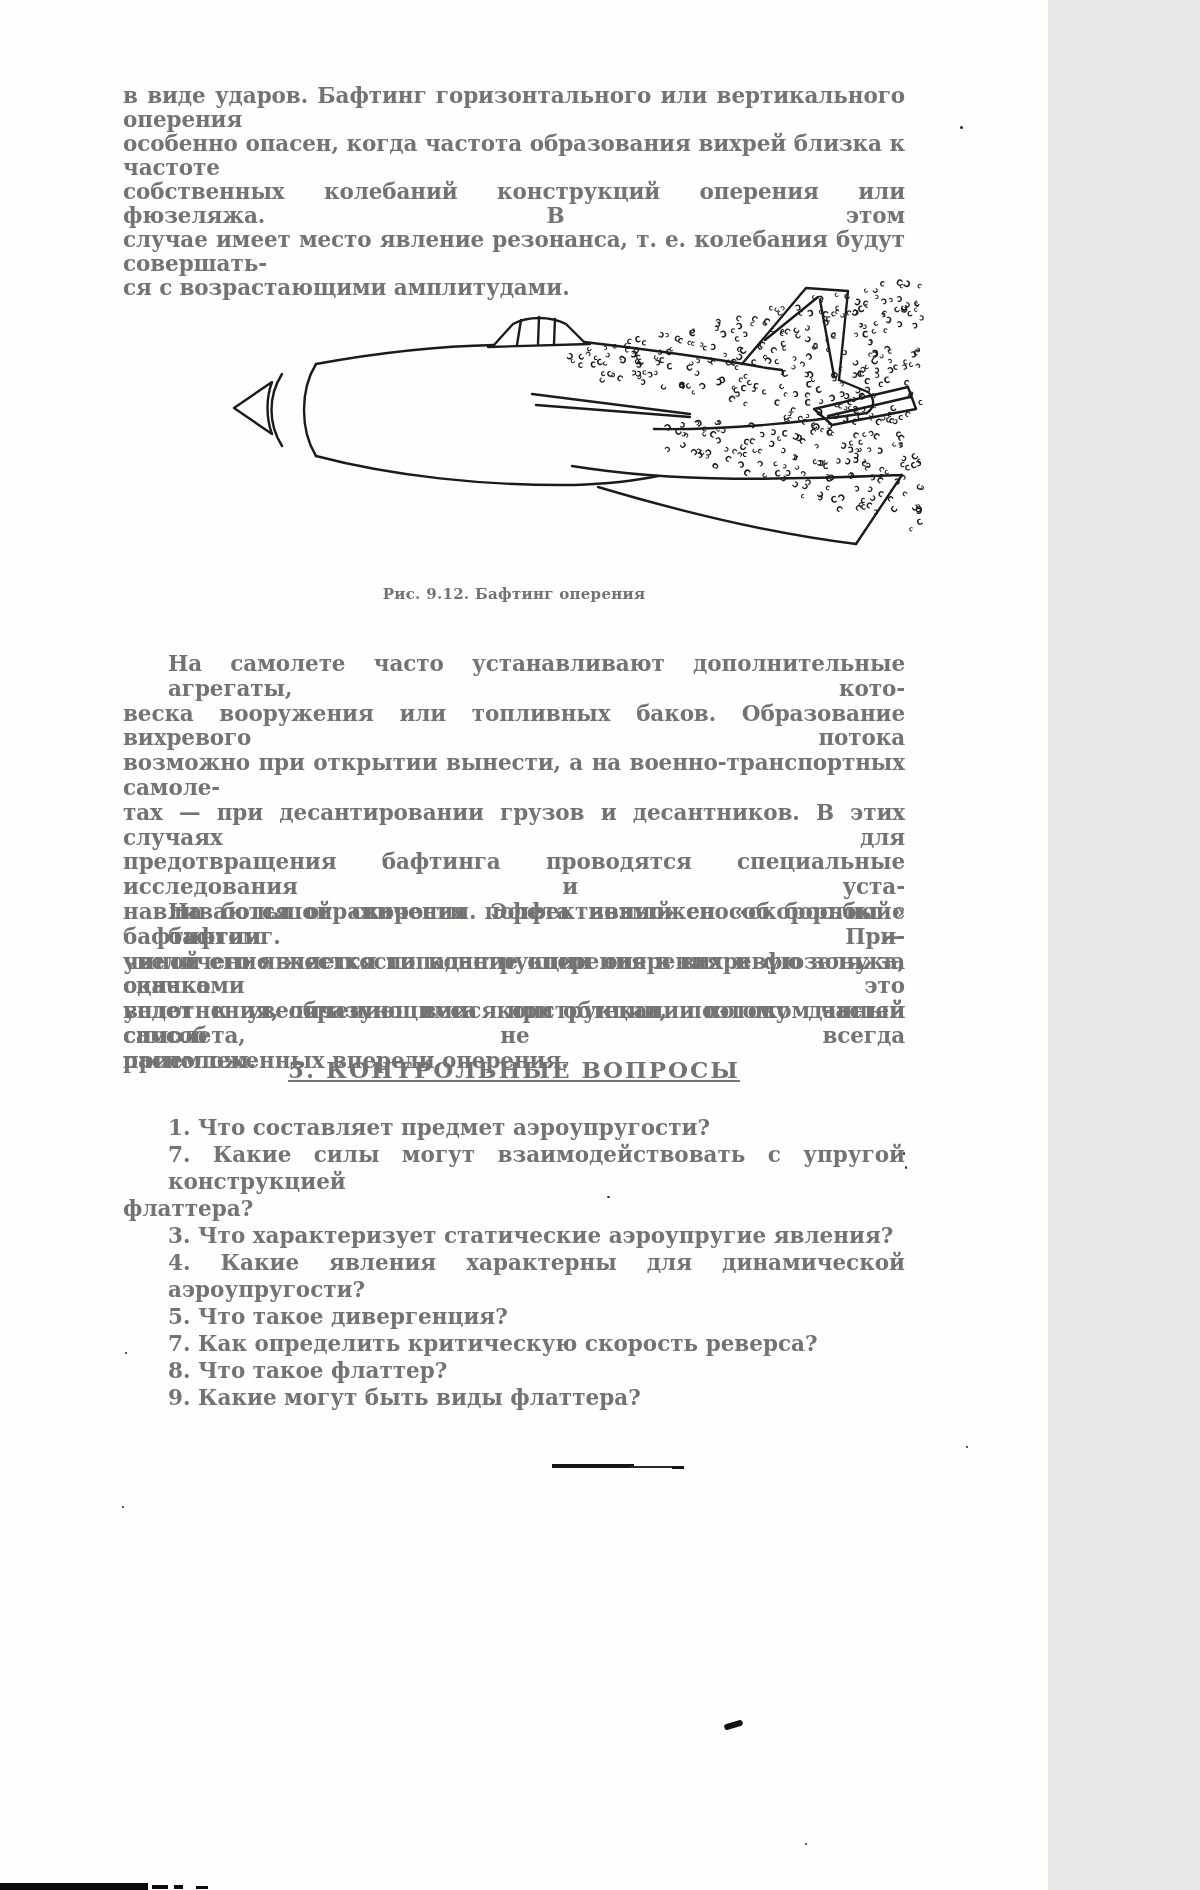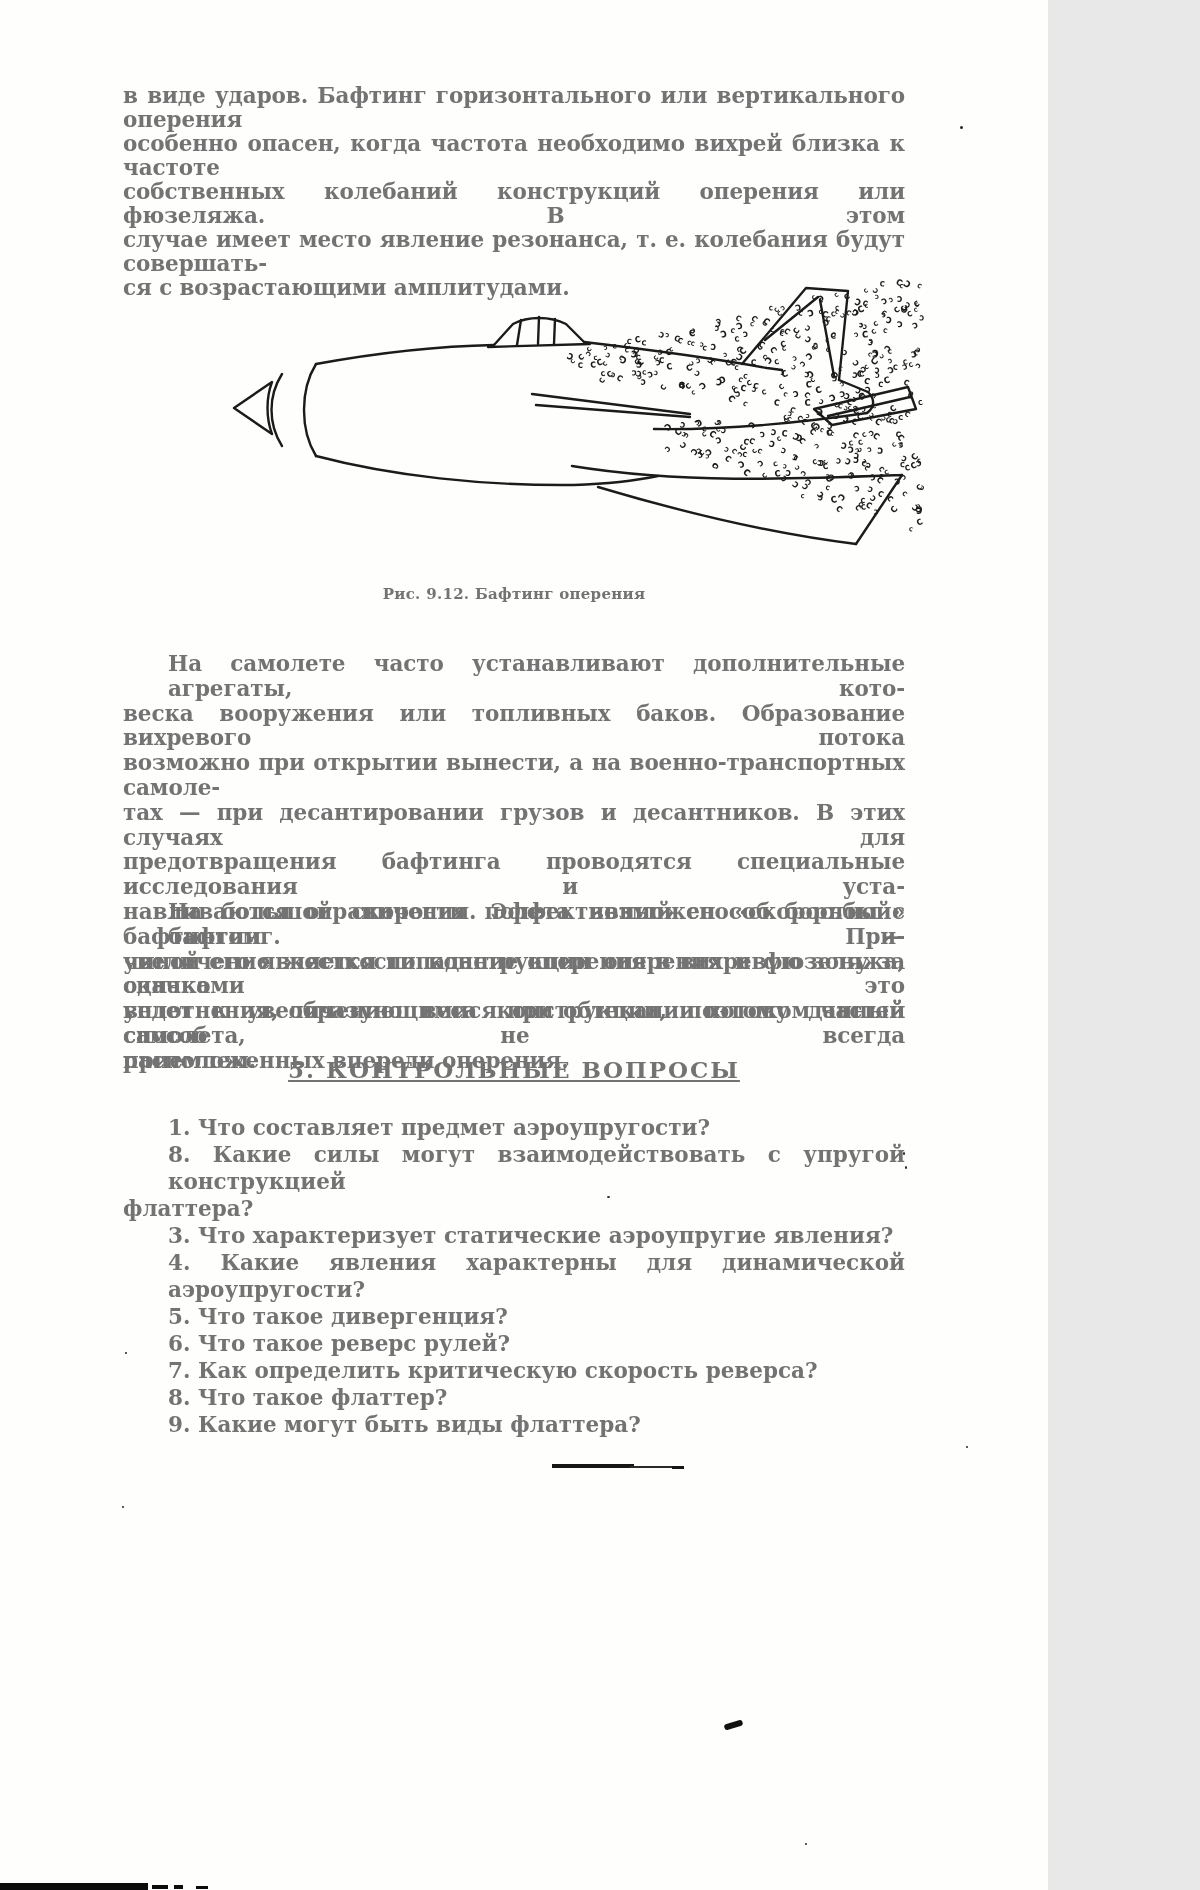--- a/index.html
+++ b/index.html
@@ -42,21 +42,21 @@
   .edge-d{position:absolute;left:196px;top:1886px;width:12px;height:3px;background:#0c0c0c;}
   svg text{font-family:"DejaVu Sans Mono","Liberation Mono",monospace;font-weight:700;}
 </style>
 </head>
 <body>
 
 <div class="page">
 
   <div class="textcol para" style="top:84px">
       <div class="tline">в виде ударов. Бафтинг горизонтального или вертикального оперения</div>
-      <div class="tline">особенно опасен, когда частота необходимо вихрей близка к частоте</div>
+      <div class="tline">особенно опасен, когда частота образования вихрей близка к частоте</div>
       <div class="tline">собственных колебаний конструкций оперения или фюзеляжа. В этом</div>
       <div class="tline">случае имеет место явление резонанса, т. е. колебания будут совершать-</div>
       <div class="tline last">ся с возрастающими амплитудами.</div>
     </div>
 
   <div class="fig">
     <svg id="plane-svg" width="710" height="292" viewBox="0 0 710 292" fill="none" stroke="#1b1b1b" stroke-width="2.4" stroke-linecap="round" stroke-linejoin="round">
 
       <path d="M50,104 L12,130 L50,156 C44,140 44,120 50,104 Z" fill="#fefefc"></path>
 
@@ -555,26 +555,25 @@
       <div class="tline ind">На большой скорости полета возможен «скоростной» бафтинг. При-</div>
       <div class="tline">чиной его является попадание оперения в вихревую зону за скачками</div>
       <div class="tline">уплотнения, образующимися при обтекании потоком частей самолета,</div>
       <div class="tline last">расположенных впереди оперения.</div>
     </div>
 
   <div class="heading">5. КОНТРОЛЬНЫЕ ВОПРОСЫ</div>
 
   <div class="textcol questions" style="top:1114px">
       <div class="tline ind last">1. Что составляет предмет аэроупругости?</div>
-      <div class="tline ind">8. Какие силы могут взаимодействовать  с  упругой конструкцией</div>
+      <div class="tline ind">7. Какие силы могут взаимодействовать  с  упругой конструкцией</div>
       <div class="tline last">флаттера?</div>
       <div class="tline ind last">3. Что характеризует статические аэроупругие явления?</div>
       <div class="tline ind last">4. Какие явления характерны для динамической аэроупругости?</div>
       <div class="tline ind last">5. Что такое дивергенция?</div>
-      <div class="tline ind last">6. Что такое реверс рулей?</div>
       <div class="tline ind last">7. Как определить критическую скорость реверса?</div>
       <div class="tline ind last">8. Что такое флаттер?</div>
       <div class="tline ind last">9. Какие могут быть виды флаттера?</div>
     </div>
 
   <div class="rule-a"></div>
   <div class="rule-b"></div>
   <div class="rule-c"></div>
   <div class="mark-dash"></div>
   <div class="edge-a"></div>

